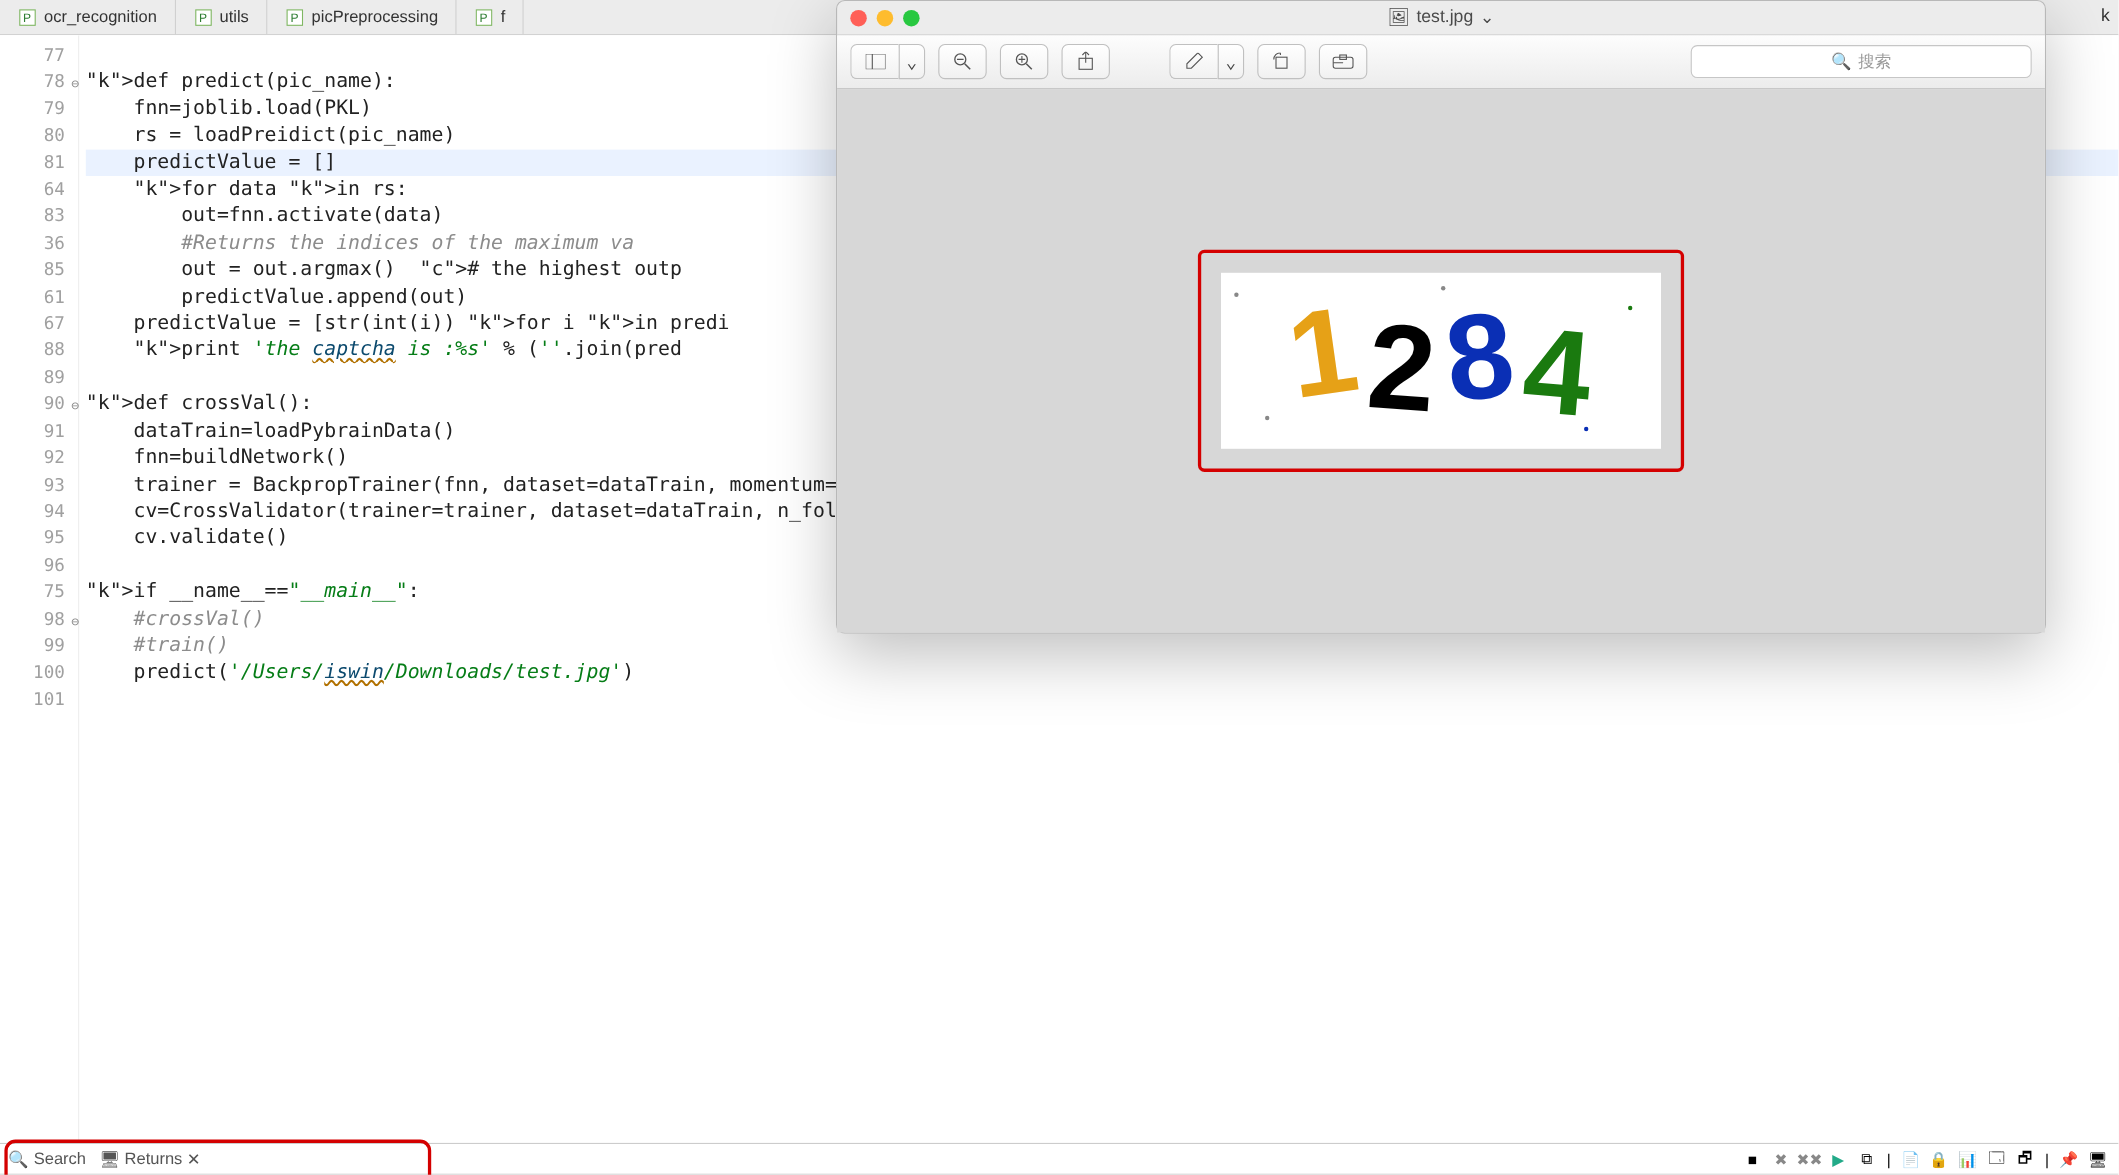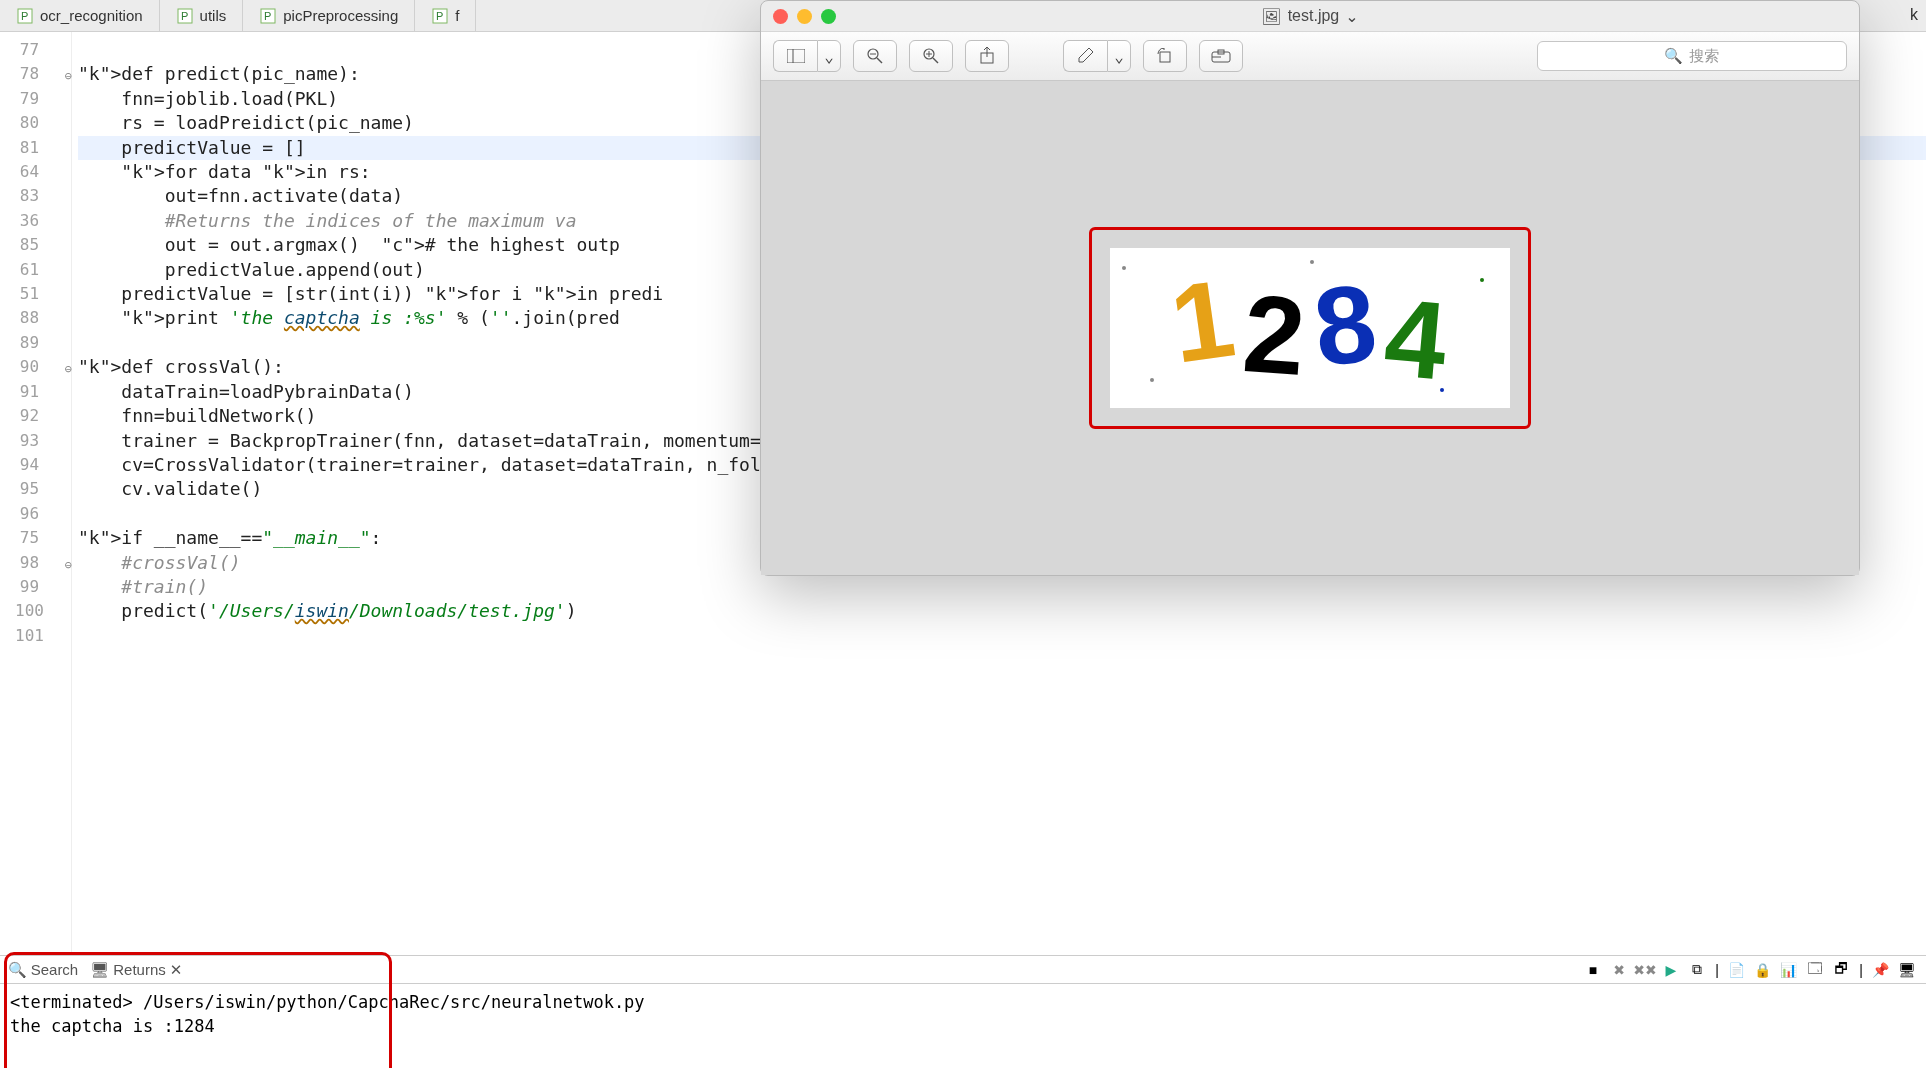--- a/index.html
+++ b/index.html
@@ -41,21 +41,21 @@
   display: inline-flex;
   align-items: center;
   justify-content: center;
 }
 .editor-wrap { flex: 1; display: flex; background: #fff; overflow: hidden; }
 .gutter {
   width: 72px;
   background: #fff;
   border-right: 1px solid #eee;
   padding-top: 6px;
-  text-align: center;
+  text-align: right;
   color: #a0a0a0;
   font-size: 16px;
   line-height: 24.4px;
   user-select: none;
 }
 .gutter .ln { padding-right: 12px; position: relative; }
 .gutter .ln.fold::after {
   content: "⊖";
   position: absolute;
   right: -1px;
@@ -285,21 +285,21 @@
         <div class="ln">77</div>
         <div class="ln fold">78</div>
         <div class="ln">79</div>
         <div class="ln">80</div>
         <div class="ln">81</div>
         <div class="ln">64</div>
         <div class="ln">83</div>
         <div class="ln">36</div>
         <div class="ln">85</div>
         <div class="ln">61</div>
-        <div class="ln">51</div>
+        <div class="ln">67</div>
         <div class="ln">88</div>
         <div class="ln">89</div>
         <div class="ln fold">90</div>
         <div class="ln">91</div>
         <div class="ln">92</div>
         <div class="ln">93</div>
         <div class="ln">94</div>
         <div class="ln">95</div>
         <div class="ln">96</div>
         <div class="ln">75</div>
@@ -332,23 +332,20 @@
         <span class="ti">📄</span>
         <span class="ti">🔒</span>
         <span class="ti">📊</span>
         <span class="ti">🗔</span>
         <span class="ti">🗗</span>
         <span class="ti" style="width:10px">|</span>
         <span class="ti">📌</span>
         <span class="ti">🖥</span>
       </span>
     </div>
-    <div class="console-body"><span>&lt;terminated&gt;</span> <span>/Users/iswin/python/CapchaRec/src/neuralnetwok.py</span>
-<span>the captcha is :1284</span>
-</div>
     <div class="red-box1" style="left:4px; top:-4px; width:388px; height:146px;"></div>
   </div>
 </div>
 
 <div class="preview">
   <div class="preview-title">
     <div class="traffic">
       <span class="dot r"></span>
       <span class="dot y"></span>
       <span class="dot g"></span>

